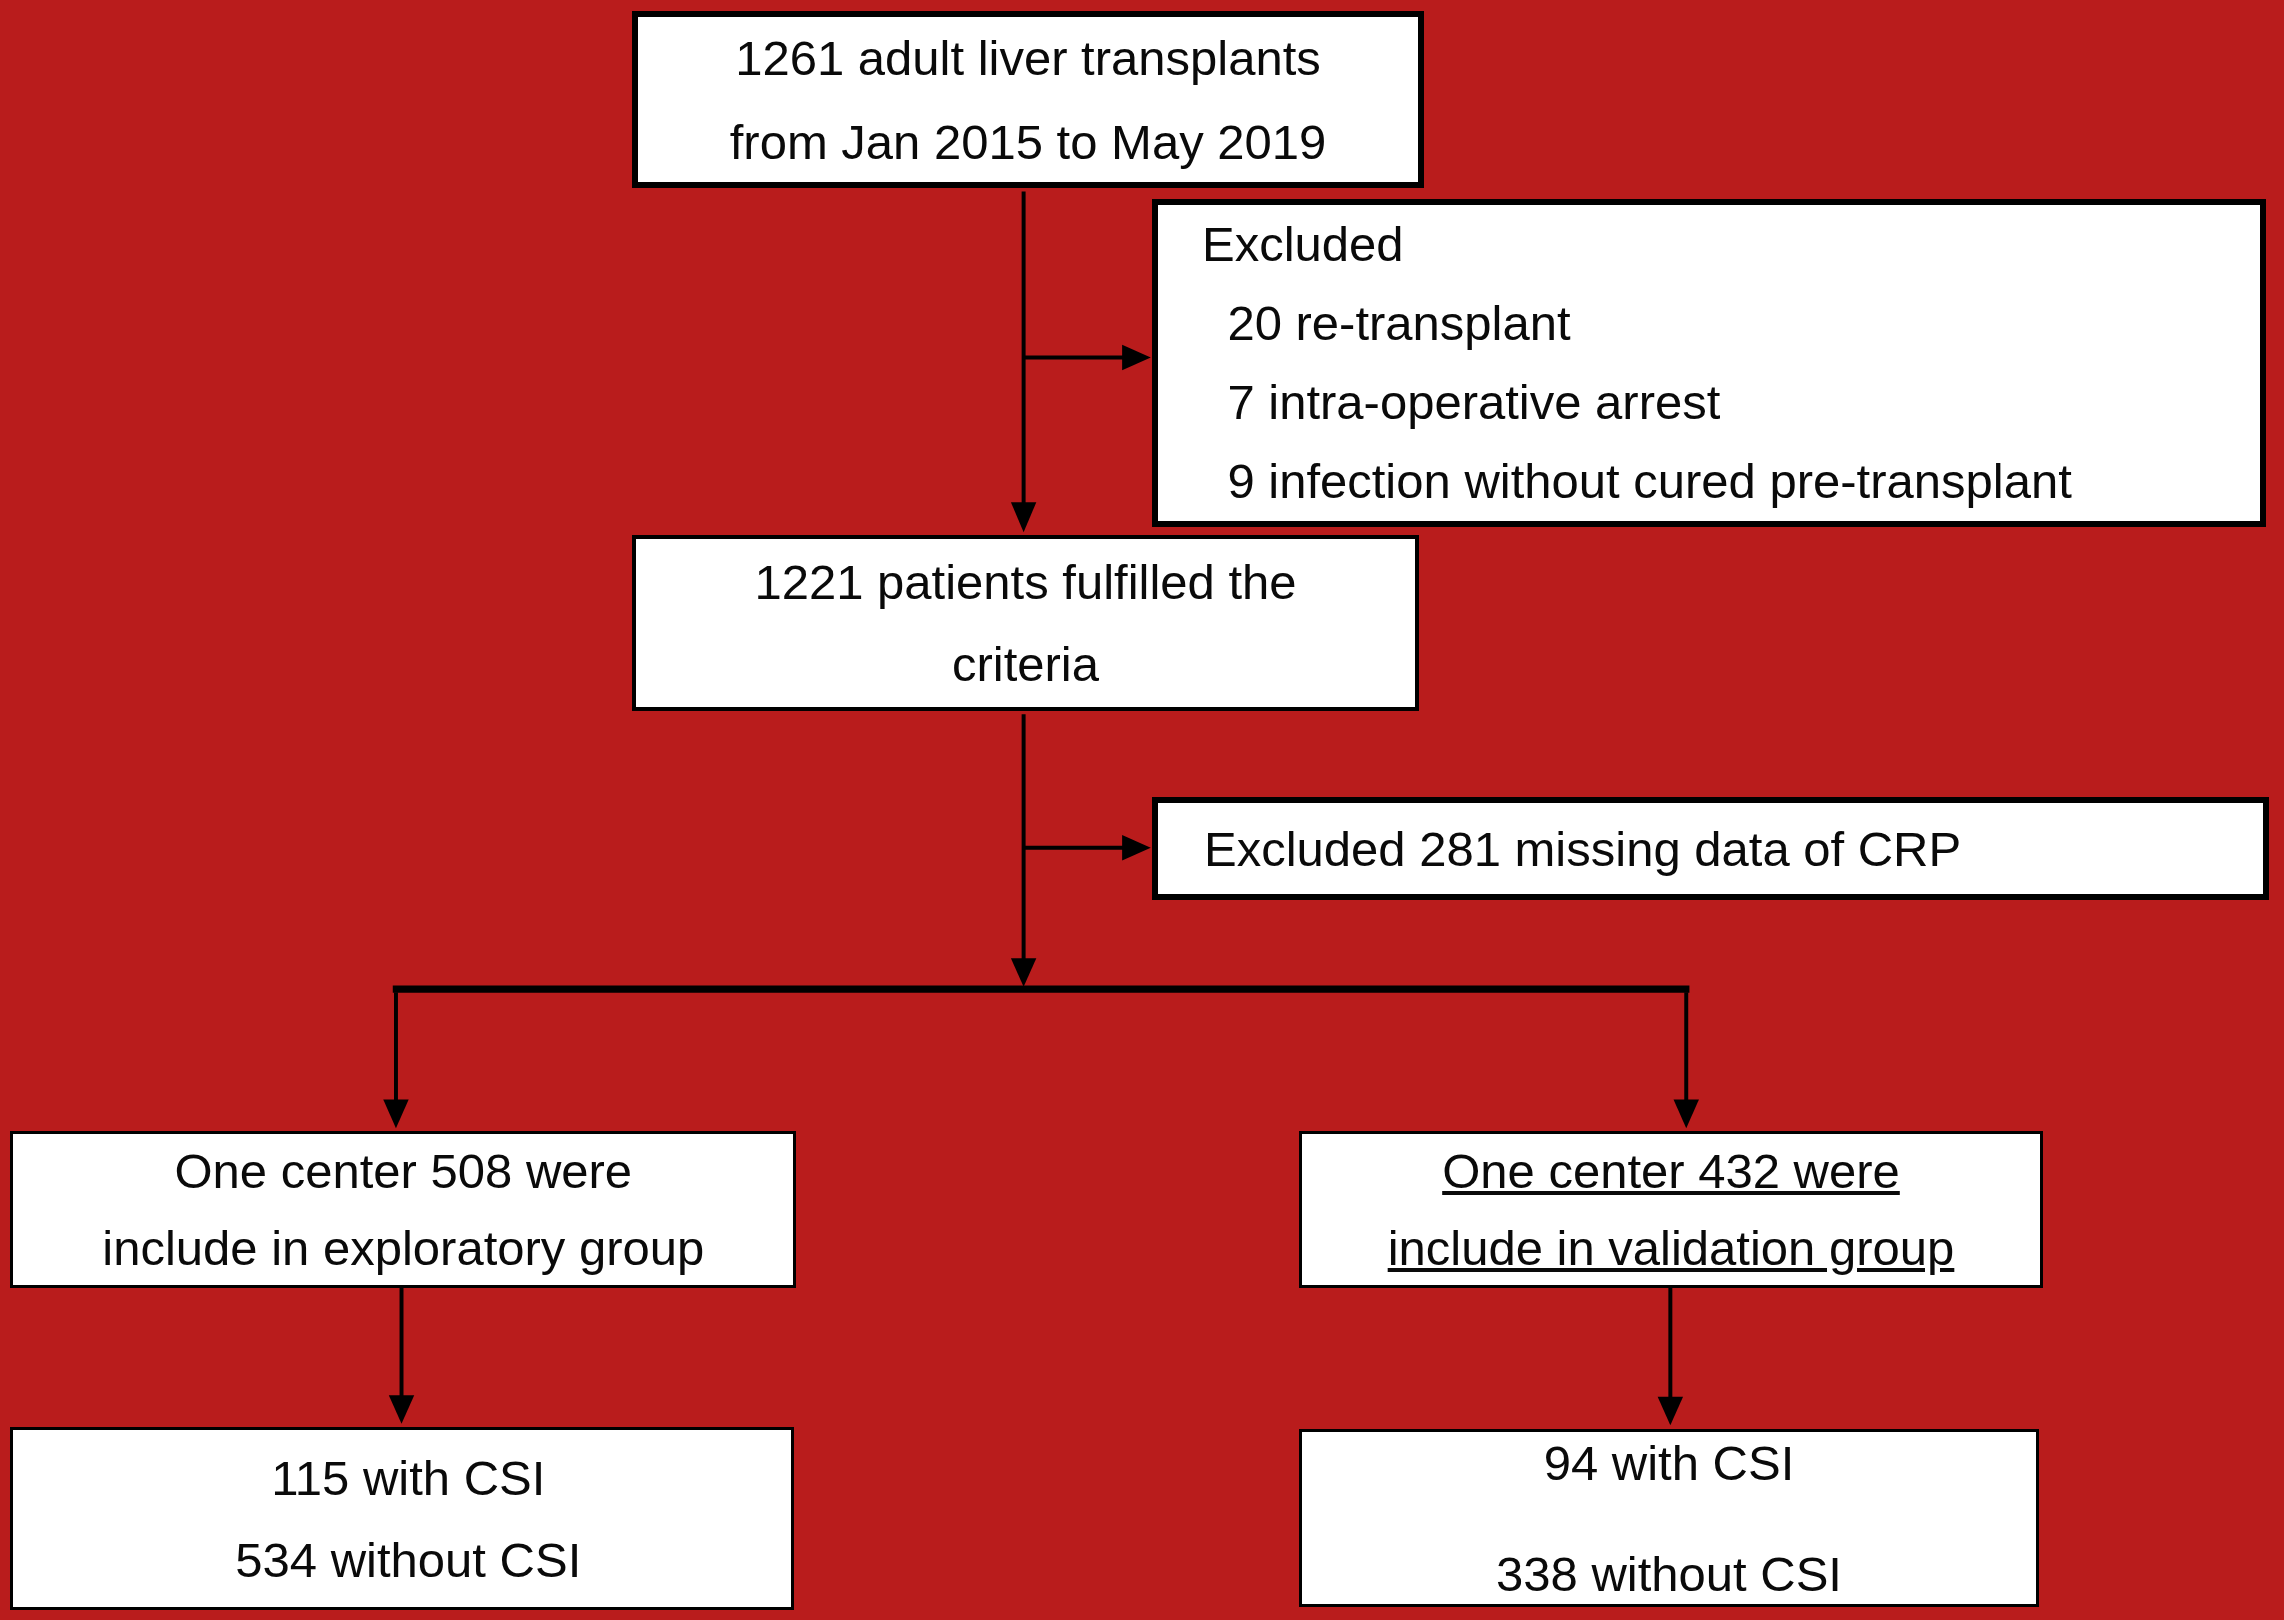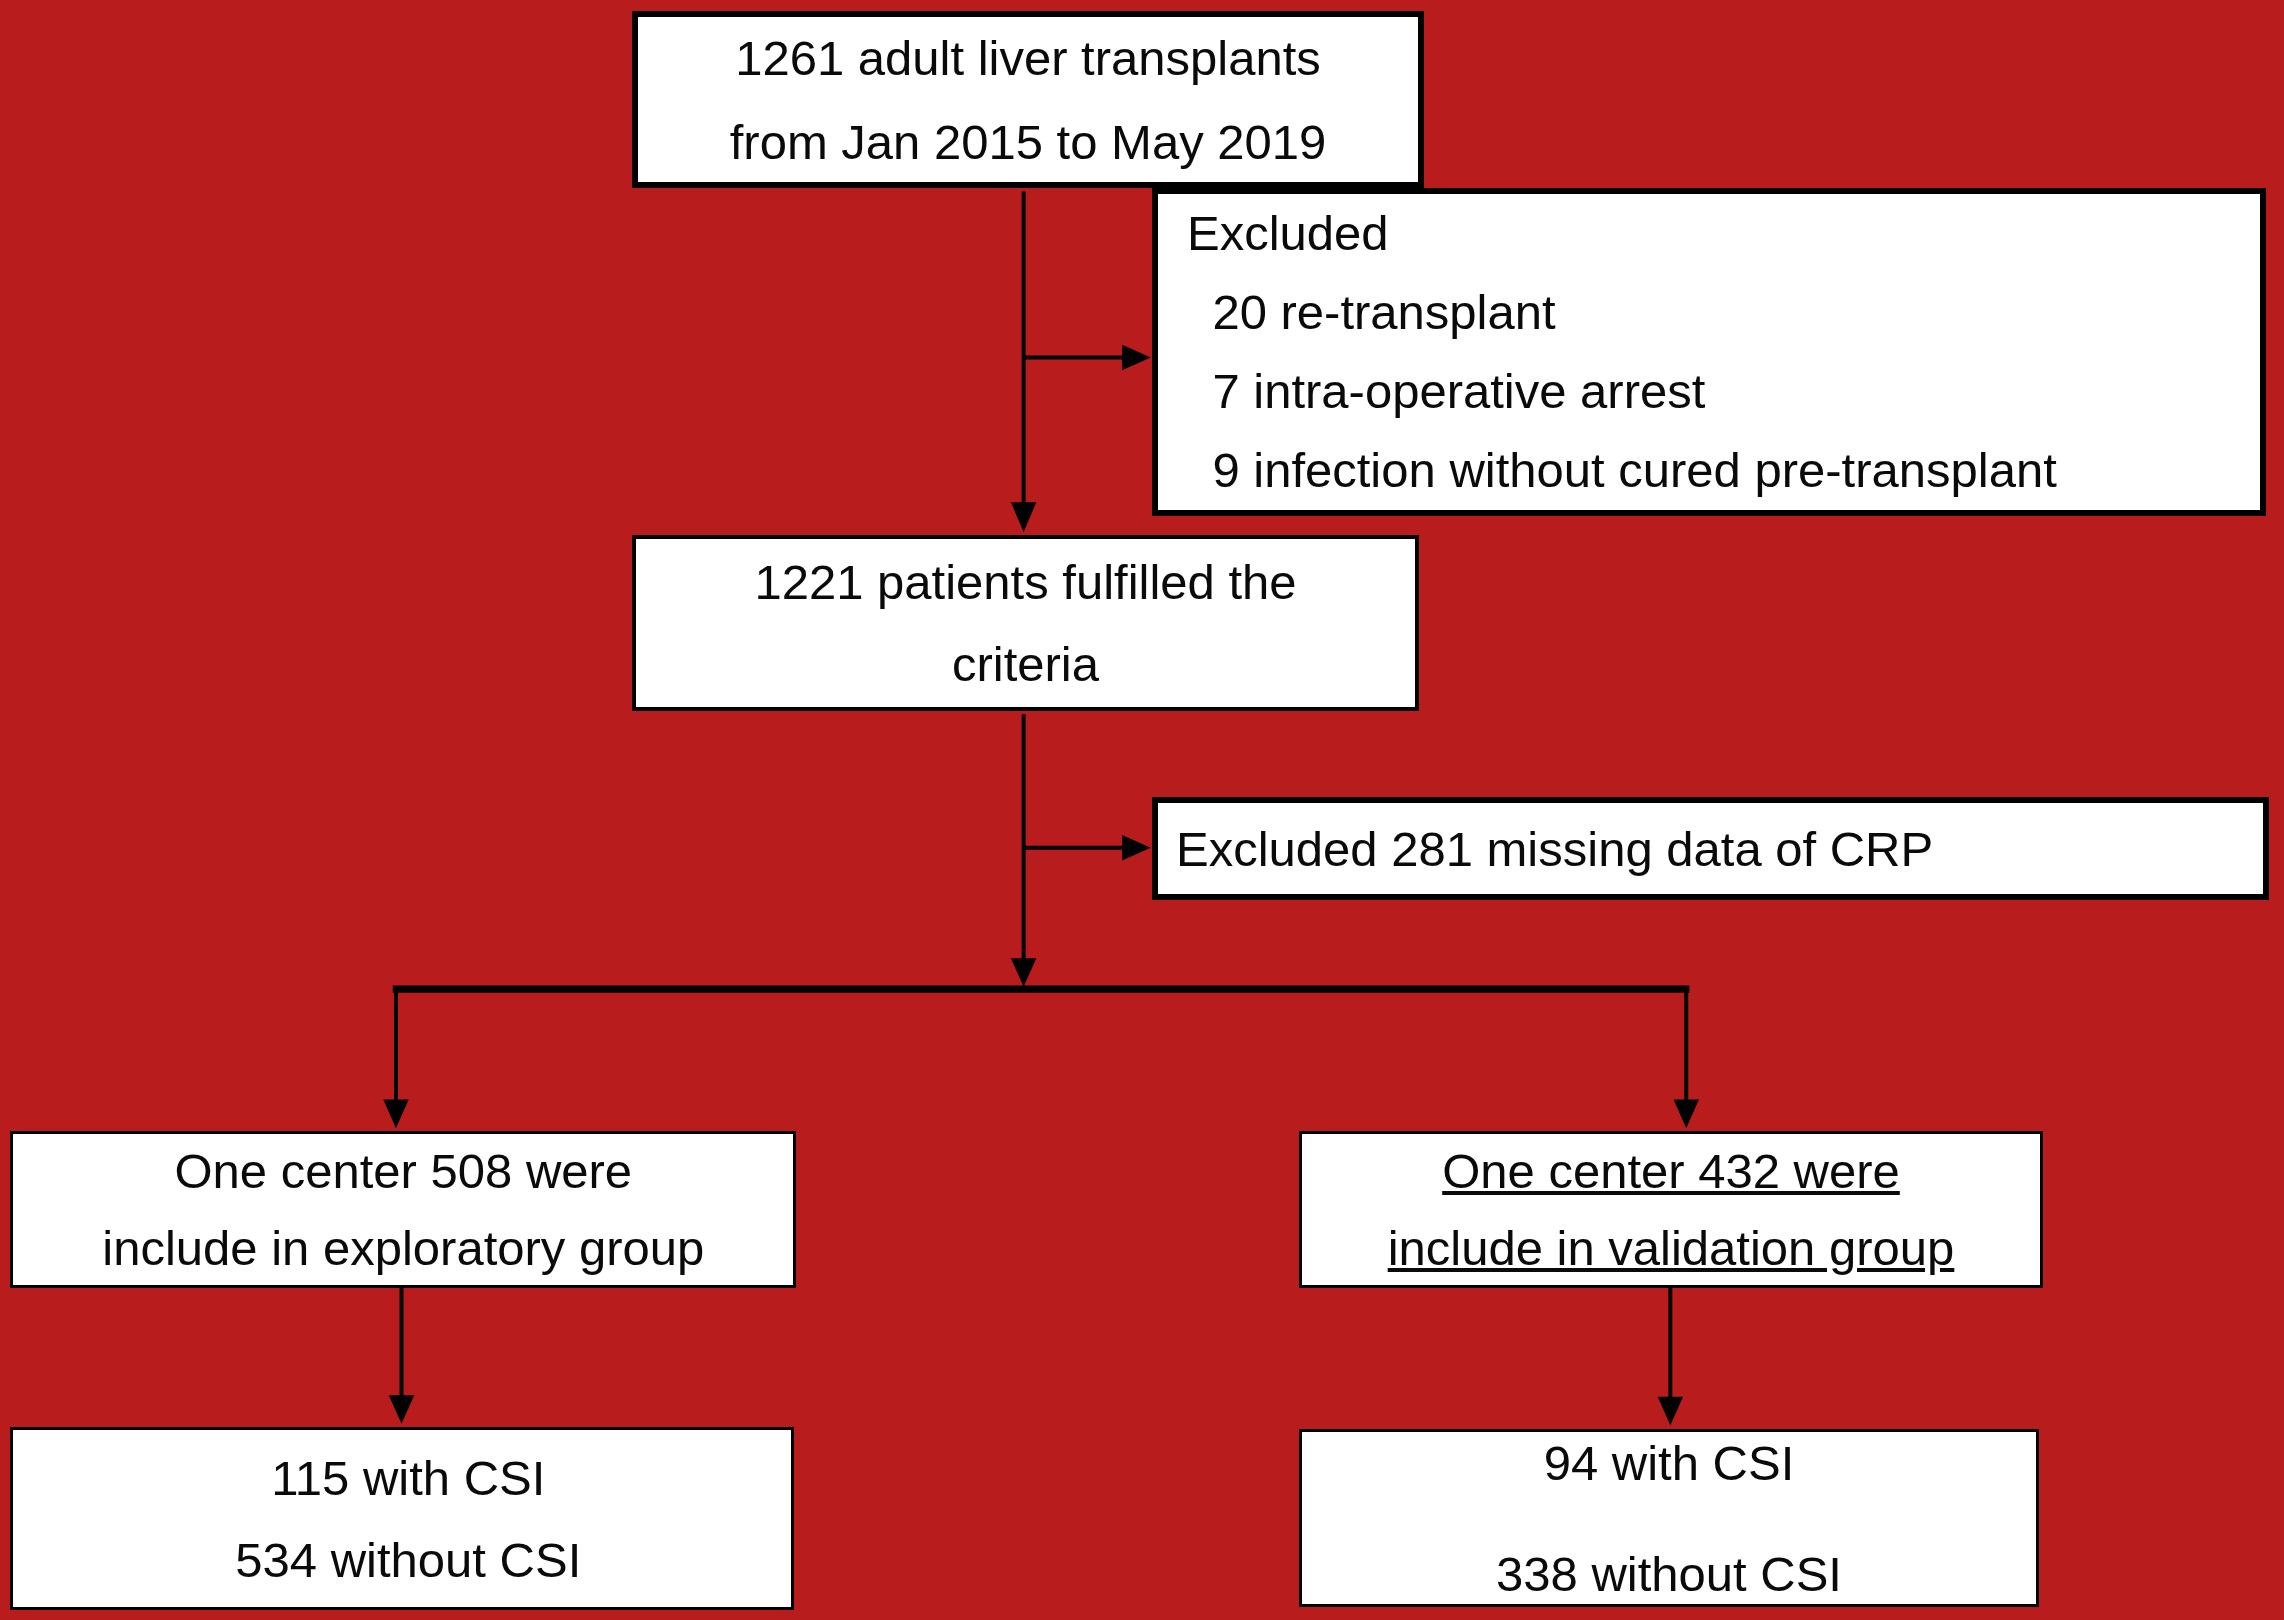--- a/index.html
+++ b/index.html
@@ -42,24 +42,24 @@
   }
   .box.leftalign {
     align-items: flex-start;
     text-align: left;
   }
   .box.thick { border-width: 6.4px; }
   .box.thin  { border-width: 3.2px; }
 
   
   .b-total        { left: 632px;  top: 11px;   width: 792px;  height: 177px; line-height: 84px; }
-  .b-excl1        { left: 1152px; top: 188px;  width: 1114px; height: 328px; line-height: 79px; padding-left: 29px; justify-content: space-between; }
+  .b-excl1        { left: 1152px; top: 199px;  width: 1114px; height: 328px; line-height: 79px; padding-left: 44px; justify-content: space-between; }
   .b-excl1 .item  { padding-left: 25.4px; }
   .b-criteria     { left: 632px;  top: 535px;  width: 787px;  height: 176px; }
-  .b-excl2        { left: 1152px; top: 797px; width: 1117px; height: 103px; padding-left: 18px; }
+  .b-excl2        { left: 1152px; top: 797px; width: 1117px; height: 103px; padding-left: 46px; }
   .b-exploratory  { left: 10.3px;   top: 1131px; width: 786px;  height: 157px; line-height: 77px; }
   .b-validation   { left: 1299px; top: 1131px; width: 744px;  height: 157px; line-height: 77px; text-decoration: underline; }
   .b-expl-csi     { left: 10.3px;   top: 1427px; width: 784px;  height: 183px; padding-left: 12px; }
   .b-valid-csi    { left: 1299px; top: 1429px; width: 740px;  height: 178px; gap: 29px; }
 </style>
 </head>
 <body>
 
 <div class="canvas">
 

